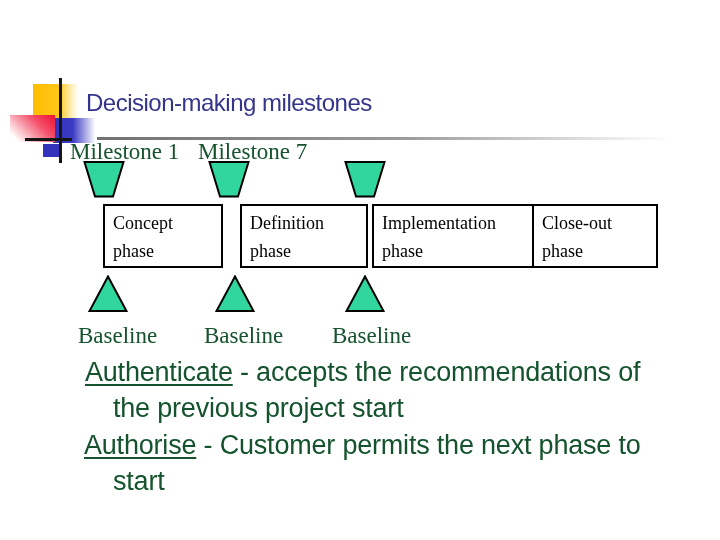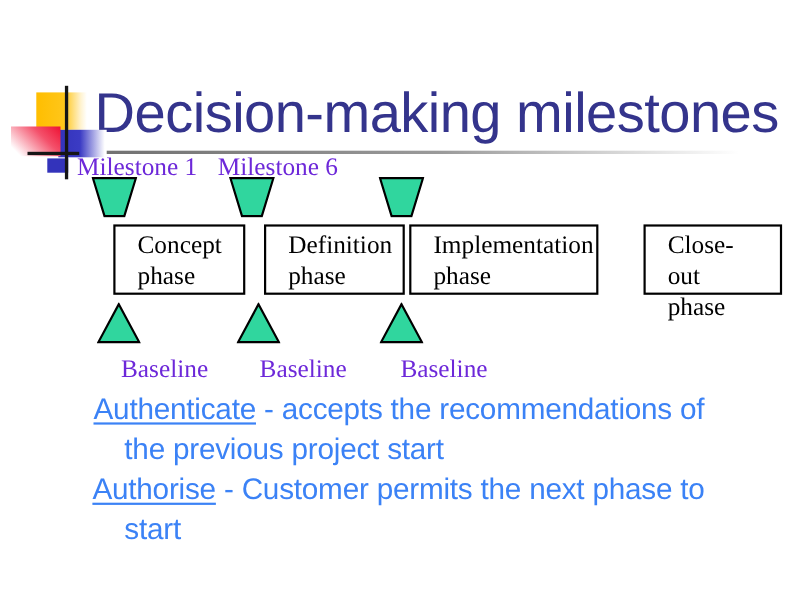--- a/index.html
+++ b/index.html
@@ -7,90 +7,90 @@
     position:relative;
     width:720px;height:540px;
     background:#ffffff;
     overflow:hidden;
     font-family:"Liberation Sans",sans-serif;
   }
   
   .title{
     position:absolute;left:86px;top:80px;
     font-family:"Liberation Sans",sans-serif;
-    font-size:51px;line-height:46px;
+    font-size:24px;line-height:46px;
     color:#34348c;white-space:nowrap;
     letter-spacing:-0.5px;
   }
   
   .sq{position:absolute;}
   .sq-yellow{left:33px;top:84px;width:46px;height:34px;z-index:1;
     background:linear-gradient(90deg,#ffbe00 0%,#ffc61a 55%,#fff3d0 88%,#ffffff 100%);}
   .sq-blue{left:53px;top:118px;width:44px;height:25px;z-index:2;
     background:linear-gradient(90deg,#3333bb 0%,#3b3bc4 45%,#ffffff 96%);}
   .sq-red{left:10px;top:115px;width:45px;height:27px;z-index:3;
     background:linear-gradient(225deg,#ee1133 0%,#f4516b 35%,#ffffff 88%);}
   .sq-blue-small{left:43px;top:144px;width:19px;height:13px;z-index:2;background:#3333bb;}
   .line-v{position:absolute;left:59px;top:78px;width:3px;height:85px;background:#151515;z-index:4;}
   .line-h-black{position:absolute;left:25px;top:138px;width:47px;height:3px;background:#151515;z-index:4;}
   .rule{position:absolute;left:70px;top:137px;width:602px;height:3px;z-index:0;
     background:linear-gradient(to right,#6e6e6e 0%,#9a9a9a 55%,#e9e9e9 90%,#ffffff 100%);}
   
-  .serif{font-family:"Liberation Serif",serif;color:#6d28d9;}
+  .serif{font-family:"Liberation Serif",serif;color:#14532d;}
   .ms-label{position:absolute;top:139px;font-size:23px;line-height:26px;white-space:nowrap;}
-  .bl-label{position:absolute;top:323px;font-size:23px;line-height:26px;white-space:nowrap;margin-left:32px;}
+  .bl-label{position:absolute;top:323px;font-size:23px;line-height:26px;white-space:nowrap;}
   .marker{position:absolute;}
   
   .phase-box{
     position:absolute;top:204px;height:64px;box-sizing:border-box;
     border:2px solid #000;background:#fff;
-    font-family:"Liberation Serif",serif;font-size:23px;line-height:28px;
-    padding:3px 20px;color:#000;
+    font-family:"Liberation Serif",serif;font-size:18px;line-height:28px;
+    padding:3px 8px;color:#000;
   }
   
   .def-line{
     position:absolute;
     font-family:"Liberation Sans",sans-serif;
-    font-size:27px;line-height:36px;color:#3b82f6;white-space:nowrap;
+    font-size:27px;line-height:36px;color:#14532d;white-space:nowrap;
     letter-spacing:-0.2px;
   }
   .u{text-decoration:underline;text-decoration-thickness:2px;text-underline-offset:3px;}
 </style>
 </head>
 <body>
 
 <div id="slide">
 
   <div class="sq sq-yellow"></div>
   <div class="sq sq-blue"></div>
   <div class="sq sq-red"></div>
   <div class="sq sq-blue-small"></div>
   <div class="line-v"></div>
   <div class="line-h-black"></div>
   <div class="rule"></div>
 
   <div class="title">Decision-making milestones</div>
 
   <div class="serif ms-label" style="left:70px">Milestone 1</div>
-  <div class="serif ms-label" style="left:198px">Milestone 6</div>
+  <div class="serif ms-label" style="left:198px">Milestone 7</div>
 
   <svg class="marker" style="left:83px;top:161px" width="42" height="37">
     <polygon points="1.5,1 40.5,1 30,35.5 12,35.5" stroke="#000" stroke-width="2" fill="#30d69e"></polygon>
   </svg>
   <svg class="marker" style="left:208px;top:161px" width="42" height="37">
     <polygon points="1.5,1 40.5,1 30,35.5 12,35.5" stroke="#000" stroke-width="2" fill="#30d69e"></polygon>
   </svg>
   <svg class="marker" style="left:344px;top:161px" width="42" height="37">
     <polygon points="1.5,1 40.5,1 30,35.5 12,35.5" stroke="#000" stroke-width="2" fill="#30d69e"></polygon>
   </svg>
 
   <div class="phase-box" style="left:103px;width:120px">Concept phase</div>
   <div class="phase-box" style="left:240px;width:128px">Definition phase</div>
   <div class="phase-box" style="left:372px;width:172px">Implementation phase</div>
-  <div class="phase-box" style="left:585px;width:126px">Close-out phase</div>
+  <div class="phase-box" style="left:532px;width:126px">Close-out phase</div>
 
   <svg class="marker" style="left:88px;top:275px" width="40" height="38">
     <polygon points="20,1.5 38.5,36 1.5,36" stroke="#000" stroke-width="2" fill="#30d69e"></polygon>
   </svg>
   <svg class="marker" style="left:215px;top:275px" width="40" height="38">
     <polygon points="20,1.5 38.5,36 1.5,36" stroke="#000" stroke-width="2" fill="#30d69e"></polygon>
   </svg>
   <svg class="marker" style="left:345px;top:275px" width="40" height="38">
     <polygon points="20,1.5 38.5,36 1.5,36" stroke="#000" stroke-width="2" fill="#30d69e"></polygon>
   </svg>

